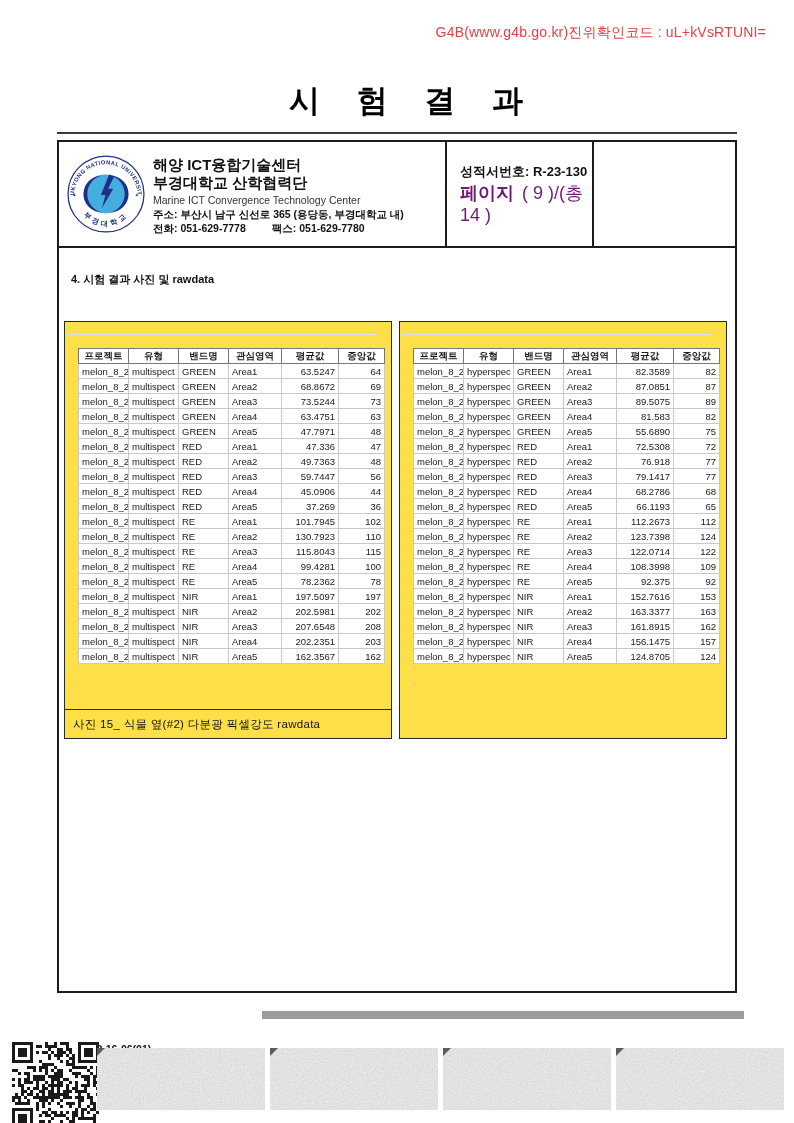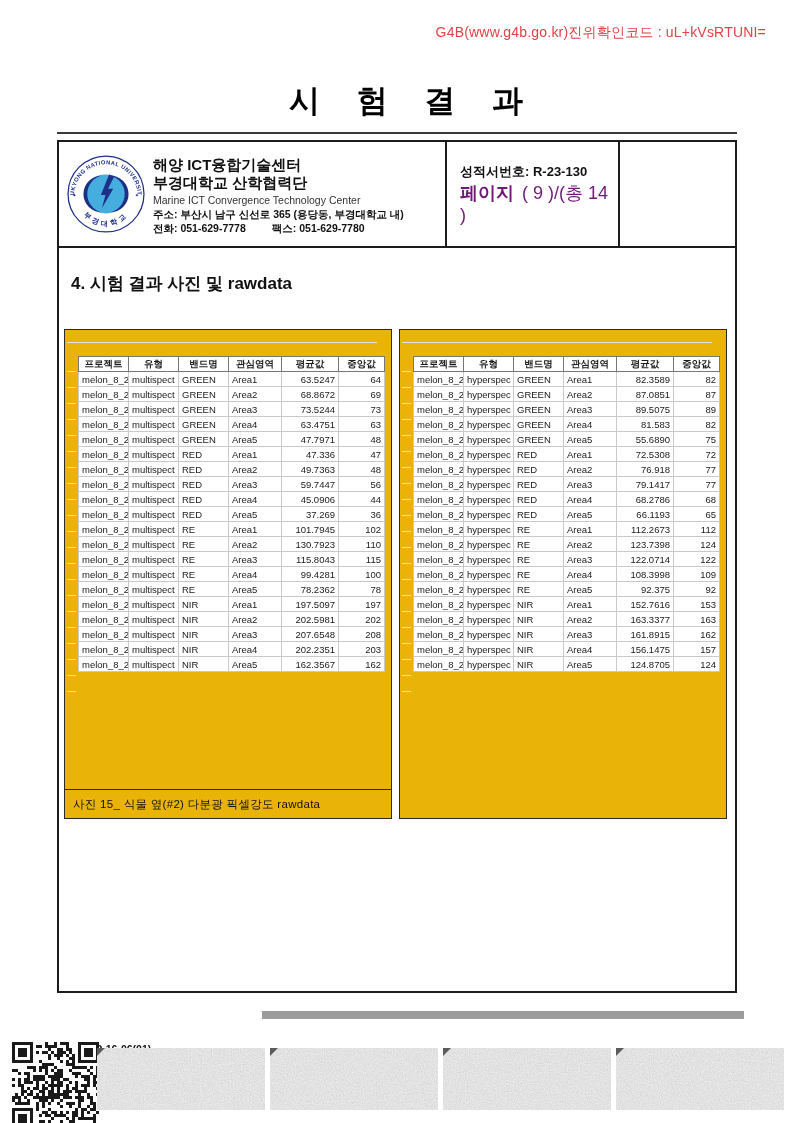--- a/index.html
+++ b/index.html
@@ -19,32 +19,32 @@
   
   .org-header { display:flex; height:106px; border-bottom:2px solid #1c1c1c; }
   .org-cell { width:386px; display:flex; align-items:center; padding-left:8px; }
   .logo { width:78px; height:78px; flex:0 0 78px; margin-right:8px; }
   .org-text { padding-top:2px; }
   .org-kr { font-size:15px; font-weight:bold; color:#111; line-height:18px; }
   .org-en { font-size:10.5px; color:#333; line-height:14px; margin-top:1px; }
   .org-addr { font-size:10.5px; font-weight:bold; color:#111; line-height:14px; }
   .org-tel { font-size:10.5px; font-weight:bold; color:#111; line-height:14px; }
   .org-tel .gap { display:inline-block; width:26px; }
-  .report-cell { width:175px; border-left:2px solid #1c1c1c; border-right:2px solid #1c1c1c; display:flex; flex-direction:column; justify-content:center; padding-left:13px; }
+  .report-cell { width:149px; border-left:2px solid #1c1c1c; border-right:2px solid #1c1c1c; display:flex; flex-direction:column; justify-content:center; padding-left:13px; }
   .report-no { font-size:13px; font-weight:bold; color:#111; }
   .page-line { font-size:18px; color:#701a75; }
   .page-line .lbl { font-weight:bold; margin-right:8px; }
   .empty-cell { flex:1; }
 
   
-  .section-title { margin:24px 0 0 12px; font-size:17px; font-weight:bold; color:#111; }
+  .section-title { margin:24px 0 0 12px; font-size:11px; font-weight:bold; color:#111; }
 
   
   .tables-row { display:flex; margin:34px 0 0 5px; gap:7px; }
-  .table-box { width:328px; height:490px; border:1px solid #2a2a2a; display:flex; flex-direction:column; background:#eab308; }
+  .table-box { width:328px; height:418px; border:1px solid #2a2a2a; display:flex; flex-direction:column; background:#fde047; }
   .excel-area { flex:1; position:relative; padding:26px 0 0 13px; overflow:hidden; }
   
   .excel-area::before { content:""; position:absolute; left:2px; top:26px; width:9px; height:338px;
       background:repeating-linear-gradient(to bottom, transparent 0 15px, #dcdcdc 15px 16px); }
   .excel-area::after { content:""; position:absolute; left:2px; top:12px; width:310px; border-top:1px solid #e0e0e0; }
   table.xl { border-collapse:collapse; table-layout:fixed; width:306px; font-size:9.5px; color:#1a1a1a; background:#fff; position:relative; z-index:1; }
   table.xl th { font-weight:bold; text-align:center; border:1px solid #777; height:15px; padding:0 2px; white-space:nowrap; overflow:hidden; }
   table.xl td { border:1px solid #c9c9c9; height:15px; padding:0 3px; white-space:nowrap; overflow:hidden; text-align:left; }
   table.xl td.num { text-align:right; }
   table.xl th:nth-child(1), table.xl td:nth-child(1){ width:50px; }

